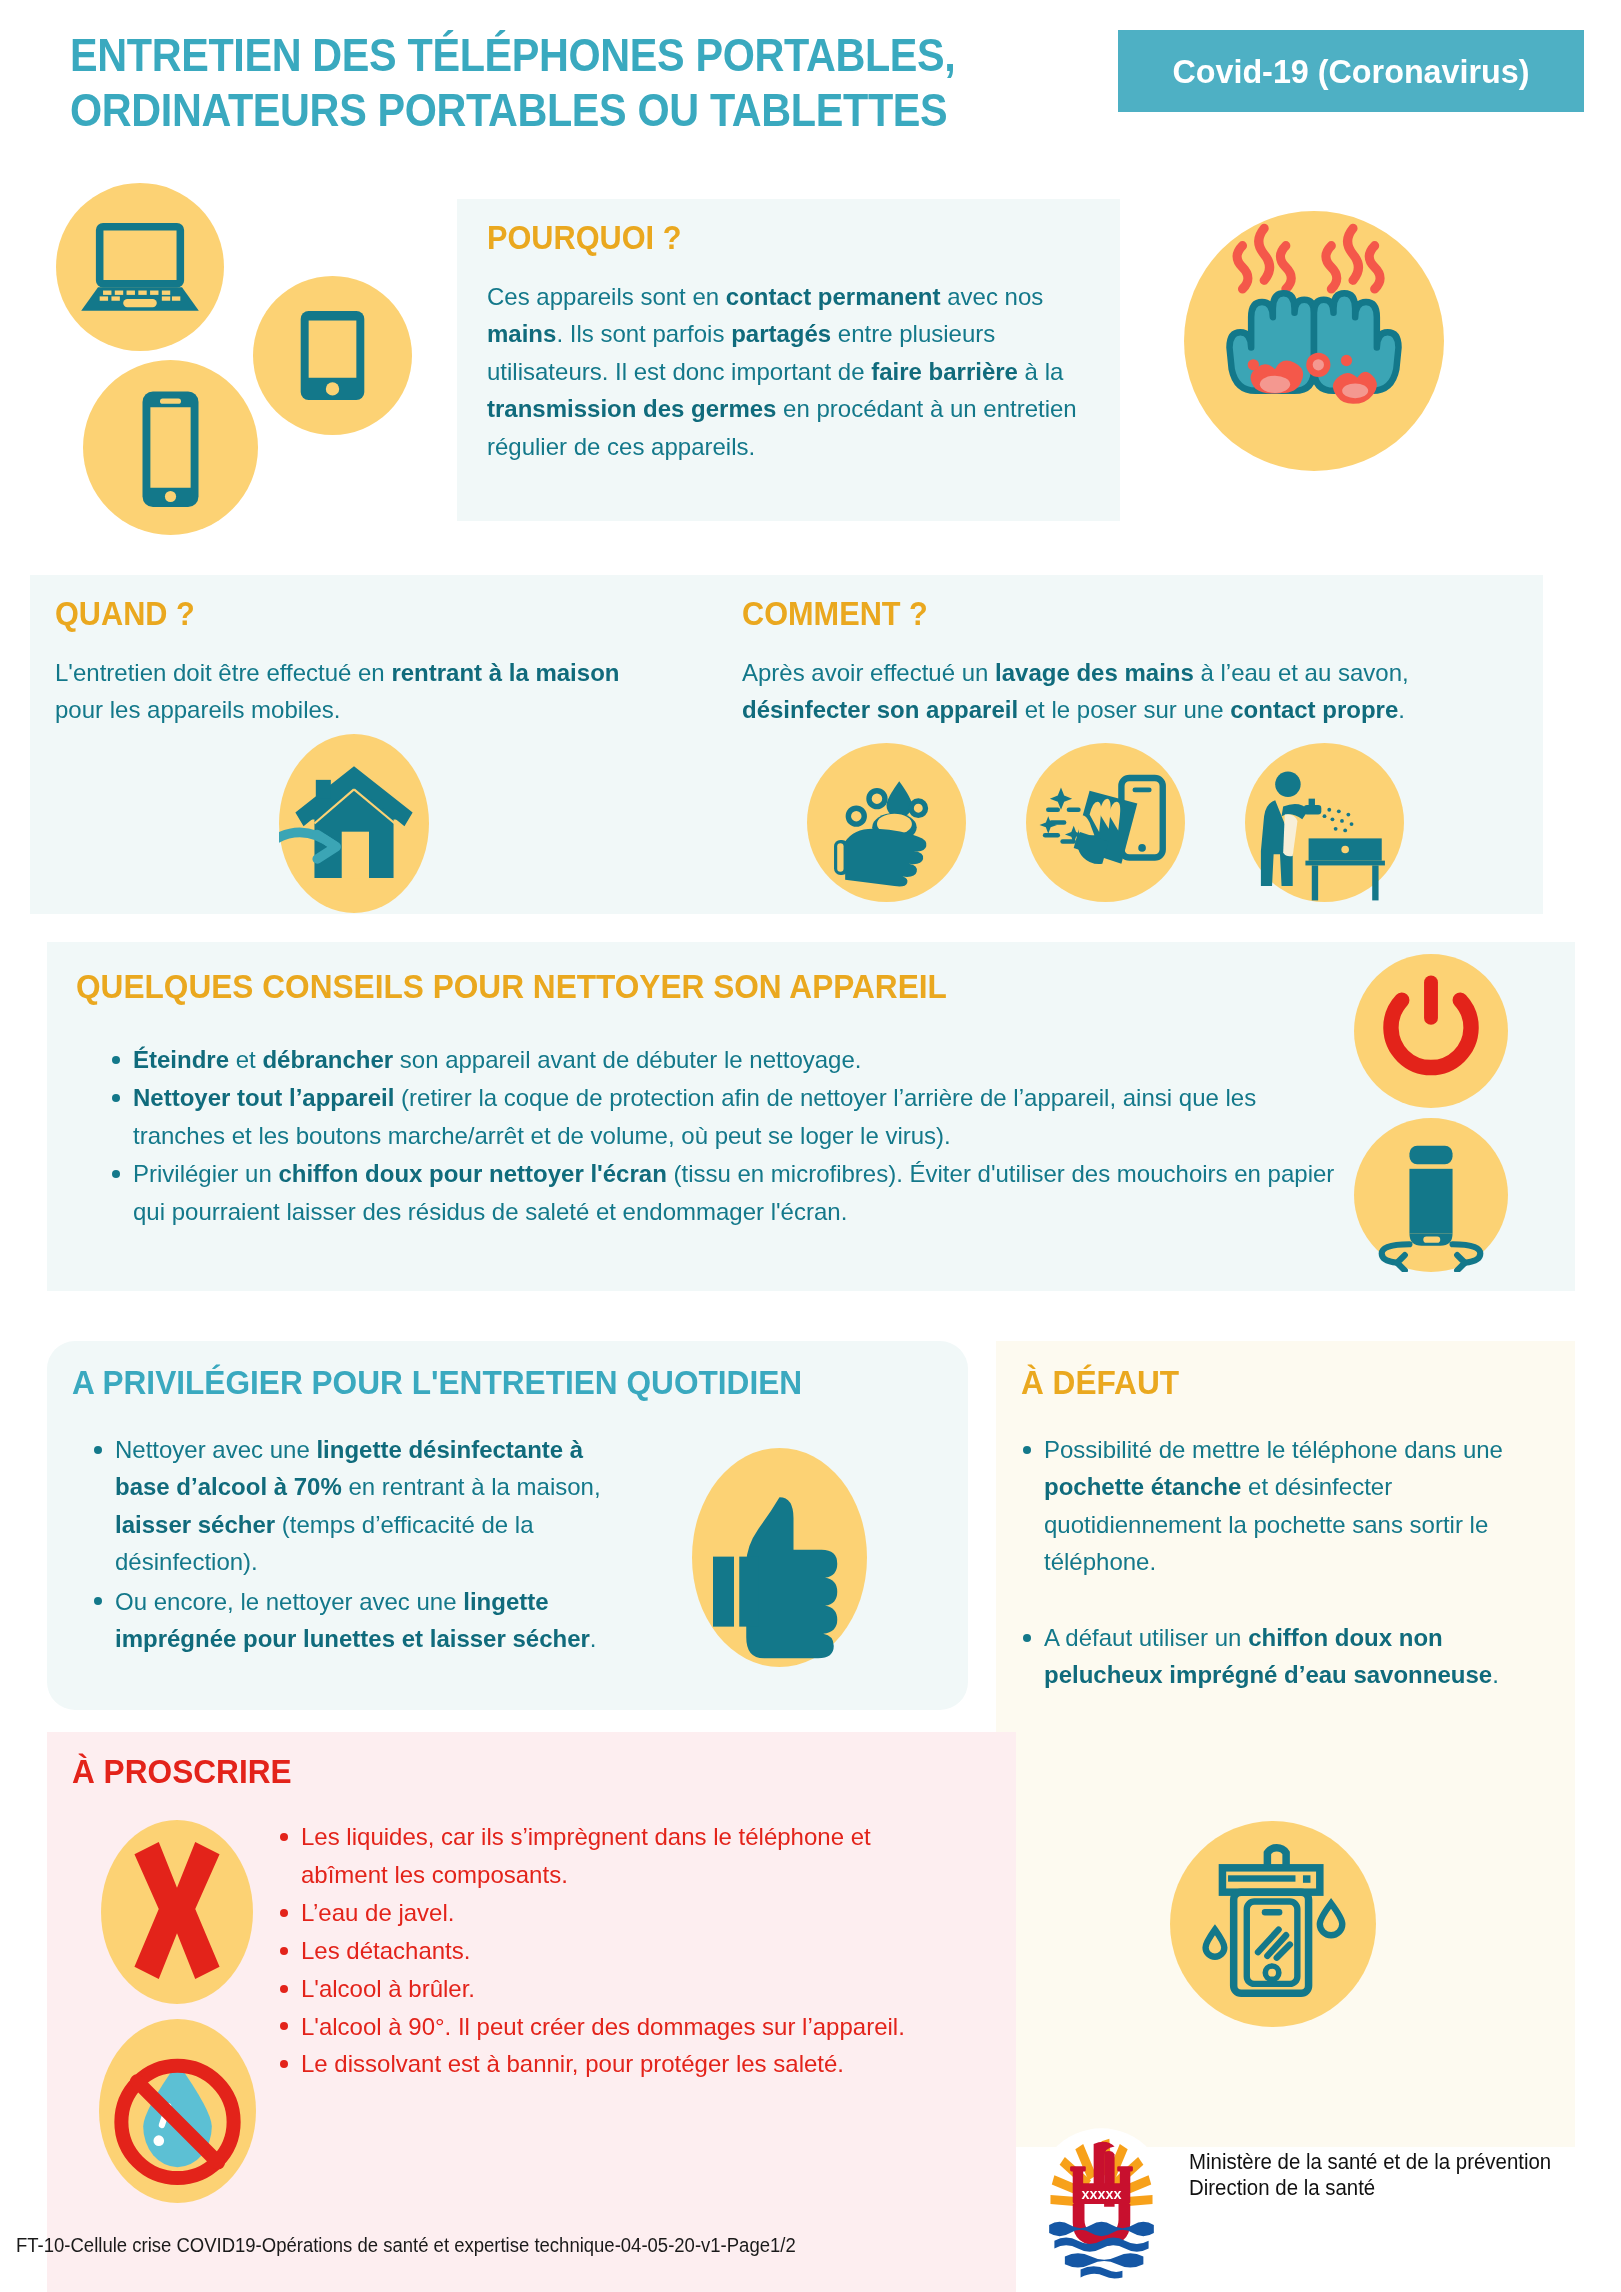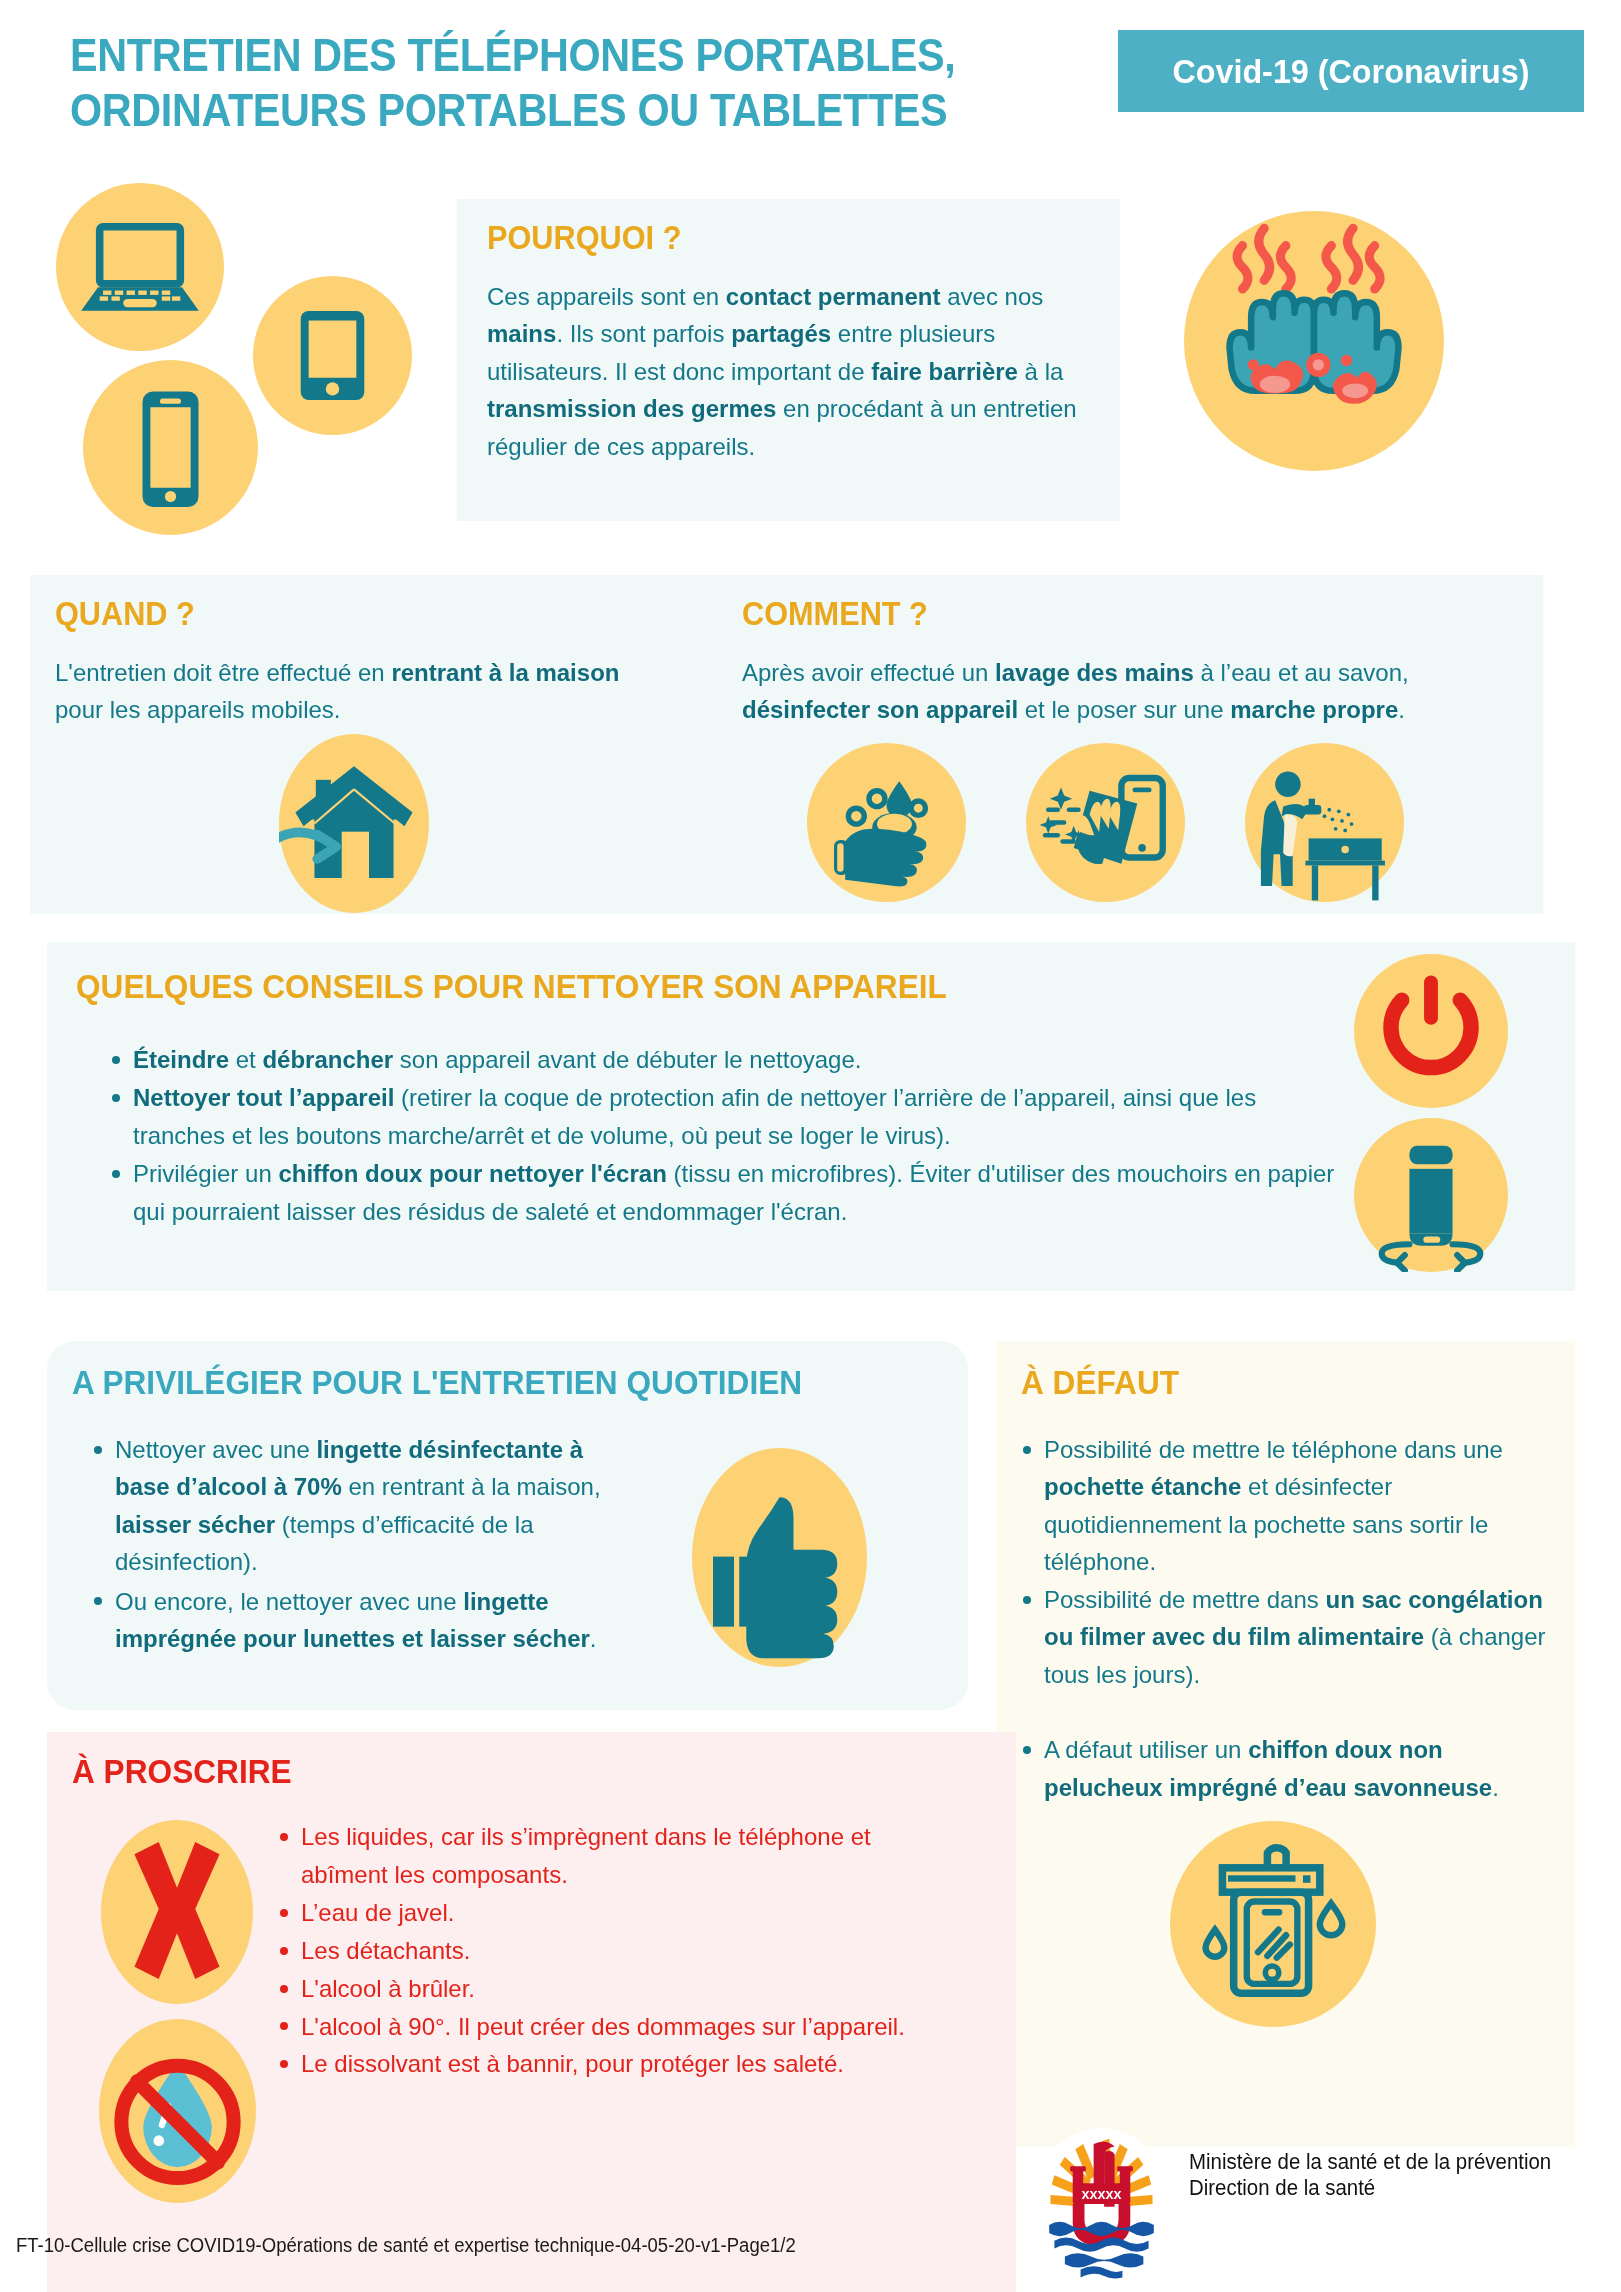--- a/index.html
+++ b/index.html
@@ -168,21 +168,21 @@
         <path d="M55 35 L85 60" stroke="#fcd274" stroke-width="1.6" fill="none"></path>
         <path d="M55 35 L26 60" stroke="#fcd274" stroke-width="1.6" fill="none"></path>
         <path d="M-12 78 q26 -22 52 -2" stroke="#3ba5b5" stroke-width="7" fill="none" stroke-linecap="round"></path>
         <path d="M28 68 l14 9 l-14 9" fill="none" stroke="#3ba5b5" stroke-width="7" stroke-linecap="round" stroke-linejoin="round"></path>
       </svg>
     </div>
   </div>
 
   <div class="panel mint" style="left:717px;top:575px;width:826px;height:339px;">
     <div class="h-orange" style="position:absolute;left:25px;top:19.7px;font-size:33px;">COMMENT ?</div>
-    <div class="body-text" id="comment-text" style="position:absolute;left:25px;top:79px;width:777px;font-size:24px;line-height:1.56;">Après avoir effectué un <b>lavage des mains</b> à l’eau et au savon, <b>désinfecter son appareil</b> et le poser sur une <b>marche propre</b>.</div>
+    <div class="body-text" id="comment-text" style="position:absolute;left:25px;top:79px;width:777px;font-size:24px;line-height:1.56;">Après avoir effectué un <b>lavage des mains</b> à l’eau et au savon, <b>désinfecter son appareil</b> et le poser sur une <b>contact propre</b>.</div>
 
     <div class="circ" style="left:90px;top:168px;width:159px;height:159px;">
       <svg viewBox="0 0 100 100" width="159" height="159">
         <path d="M58 24 q8 11 8 15 a8 8 0 0 1 -16 0 q0 -4 8 -15 z" fill="#13788a"></path>
         <circle cx="44" cy="35" r="5" fill="none" stroke="#13788a" stroke-width="3.4"></circle>
         <circle cx="70" cy="41" r="4.5" fill="none" stroke="#13788a" stroke-width="3.4"></circle>
         <circle cx="31" cy="46" r="5" fill="none" stroke="#13788a" stroke-width="3.4"></circle>
         <ellipse cx="55" cy="53" rx="14" ry="9" fill="#13788a"></ellipse>
         <ellipse cx="55" cy="51" rx="11" ry="6.5" fill="#fcd274"></ellipse>
         <path d="M24 62 q6 -9 20 -8 q16 1 26 5 q6 2 5 6 q-1 4 -8 3 q7 1 6 5 q-1 4 -9 3 q6 1 5 5 q-1 4 -9 3 q4 1 3 4 q-1 3 -8 2 l-31 -4 z" fill="#13788a"></path>
@@ -288,21 +288,20 @@
         <rect x="12" y="62" width="12" height="40" fill="#13788a"></rect>
         <rect x="27" y="62" width="11" height="40" fill="#13788a"></rect>
       </svg>
     </div>
   </div>
 
   <div class="panel cream" style="left:996px;top:1341px;width:579px;height:806px;">
     <div class="h-orange" style="position:absolute;left:25px;top:21.5px;font-size:34px;">À DÉFAUT</div>
     <ul class="bul body-text" id="defaut-list" style="position:absolute;left:18px;top:90px;width:546px;font-size:24px;line-height:1.56;">
         <li>Possibilité de mettre le téléphone dans une <b>pochette étanche</b> et désinfecter quotidiennement la pochette sans sortir le téléphone.</li>
-        <li>Possibilité de mettre dans <b>un sac congélation ou filmer avec du film alimentaire</b> (à changer tous les jours).</li>
         <li style="margin-top: 38px;">A défaut utiliser un <b>chiffon doux non pelucheux imprégné d’eau savonneuse</b>.</li>
       </ul>
     <div class="circ" style="left:174px;top:480px;width:206px;height:206px;">
       <svg viewBox="0 0 110 110" width="206" height="206">
         <rect x="28" y="25" width="52" height="13" fill="none" stroke="#13788a" stroke-width="4"></rect>
         <path d="M52 25 l0 -8 a6 6 0 0 1 10 0 l0 8" fill="none" stroke="#13788a" stroke-width="4"></path>
         <rect x="31" y="29" width="36" height="3.4" fill="#13788a"></rect>
         <rect x="71" y="29" width="4" height="4" fill="#13788a"></rect>
         <rect x="34" y="38" width="40" height="54" rx="4" fill="none" stroke="#13788a" stroke-width="4"></rect>
         <rect x="41" y="43" width="27" height="44" rx="4" fill="none" stroke="#13788a" stroke-width="3.4"></rect>

